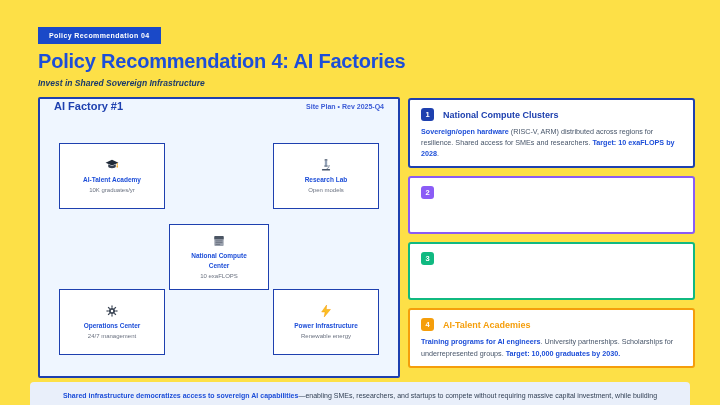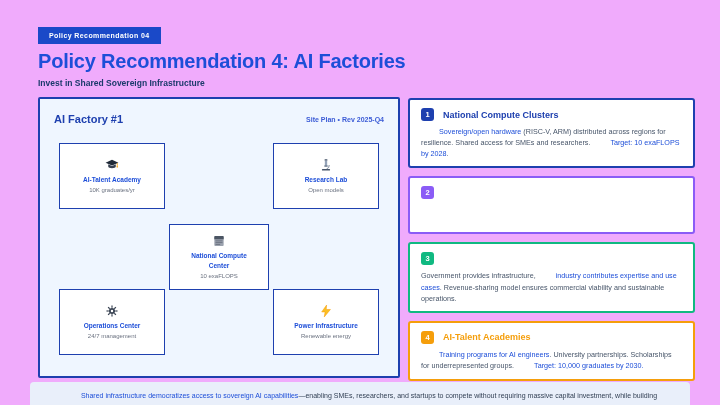--- a/index.html
+++ b/index.html
@@ -1,47 +1,47 @@
 <!DOCTYPE html>
 <html><head>
 <meta charset="utf-8">
 <style>
   * { margin:0; padding:0; box-sizing:border-box; }
   html,body { background:#fff; }
   body { font-family:"Liberation Sans","DejaVu Sans",sans-serif; }
   .page {
-    position:relative; width:720px; height:405px; background:#f0abfc;
+    position:relative; width:720px; height:405px; background:#fde047;
     overflow:hidden; margin:0 auto;
   }
 
   
   .hdr-badge {
     position:absolute; left:38px; top:27px;
     background:#1a49c8; color:#fff;
     font-size:7px; font-weight:700; letter-spacing:.4px;
     padding:5px 11px; white-space:nowrap;
   }
   .page-title {
     position:absolute; left:38px; top:50px;
     color:#1d4ed8; font-size:20px; font-weight:800; letter-spacing:-.2px;
     white-space:nowrap;
   }
   .page-subtitle {
     position:absolute; left:38px; top:78px;
-    color:#1b3a6b; font-size:8.5px; font-weight:700;
+    color:#1b3a6b; font-size:8.5px; font-weight:700;font-style:italic;
   }
 
   
   .site-panel {
     position:absolute; left:38px; top:97px; width:362px; height:281px;
     background:#eff6ff; border:2px solid #1e40af; border-radius:2px;
   }
   .site-hdr {
     display:flex; justify-content:space-between; align-items:center;
-    padding:14px 14px 0 14px;
+    padding:1px 14px 0 14px;
   }
   .site-title { color:#1e40af; font-size:11px; font-weight:800; }
   .site-meta  { color:#3b5bd6; font-size:7px; font-weight:600; }
 
   .bld {
     position:absolute; background:#fff; border:1.5px solid #1e40af;
     display:flex; flex-direction:column; align-items:center; justify-content:center;
     text-align:center; padding:3px; gap:2px;
   }
   .bld .ic { width:14px; height:14px; display:block; margin-bottom:1px; }
@@ -65,21 +65,21 @@
   .rec-c1 { min-height:57px; } .rec-c2 { min-height:58px; }
   .rec-c3 { min-height:58px; } .rec-c4 { min-height:60px; }
   .rec-hdr { display:flex; align-items:center; gap:9px; margin-bottom:5px; }
   .rec-num {
     width:13px; height:13px; border-radius:3px; background:#1e40af;
     color:#fff; font-size:7.5px; font-weight:800;
     display:flex; align-items:center; justify-content:center; flex:0 0 auto;
   }
   .rec-title { font-size:9px; font-weight:700; color:#1e40af; }
   .rec-body { font-size:7.2px; color:#475569; line-height:1.55; }
-  .seg-bold { font-weight:400; color:#1d4ed8;margin-left:18px; }
+  .seg-bold { font-weight:700; color:#1d4ed8; }
 
   
   .footer-bar {
     position:absolute; left:30px; top:382px; width:660px; height:40px;
     background:#e9effa; border-radius:4px;
     padding:8px 22px; text-align:center;
     font-size:7px; color:#334155; line-height:1.65;
   }
 </style>
 </head>
@@ -173,21 +173,20 @@
     <div class="rec-card rec-c2" style="border-color: rgb(139, 92, 246);">
       <div class="rec-hdr">
         <span class="rec-num" style="background: rgb(139, 92, 246);">2</span>
       </div>
     </div>
 
     <div class="rec-card rec-c3" style="border-color: rgb(16, 185, 129);">
       <div class="rec-hdr">
         <span class="rec-num" style="background: rgb(16, 185, 129);">3</span>
       </div>
-      <div class="rec-body"><span>Government provides infrastructure, </span><span class="seg-bold">industry contributes expertise and use cases</span><span>. Revenue-sharing model ensures commercial viability and sustainable operations.</span></div>
     </div>
 
     <div class="rec-card rec-c4" style="border-color: rgb(245, 158, 11);">
       <div class="rec-hdr">
         <span class="rec-num" style="background: rgb(245, 158, 11);">4</span>
         <span class="rec-title" style="color: rgb(245, 158, 11);">AI-Talent Academies</span>
       </div>
       <div class="rec-body"><span class="seg-bold">Training programs for AI engineers</span><span>. University partnerships. Scholarships for underrepresented groups. </span><span class="seg-bold">Target: 10,000 graduates by 2030.</span></div>
     </div>
 

